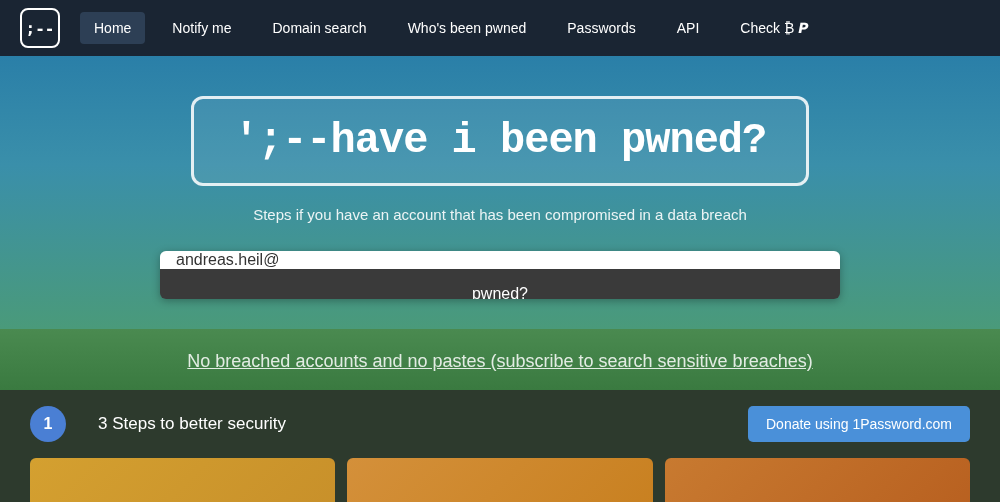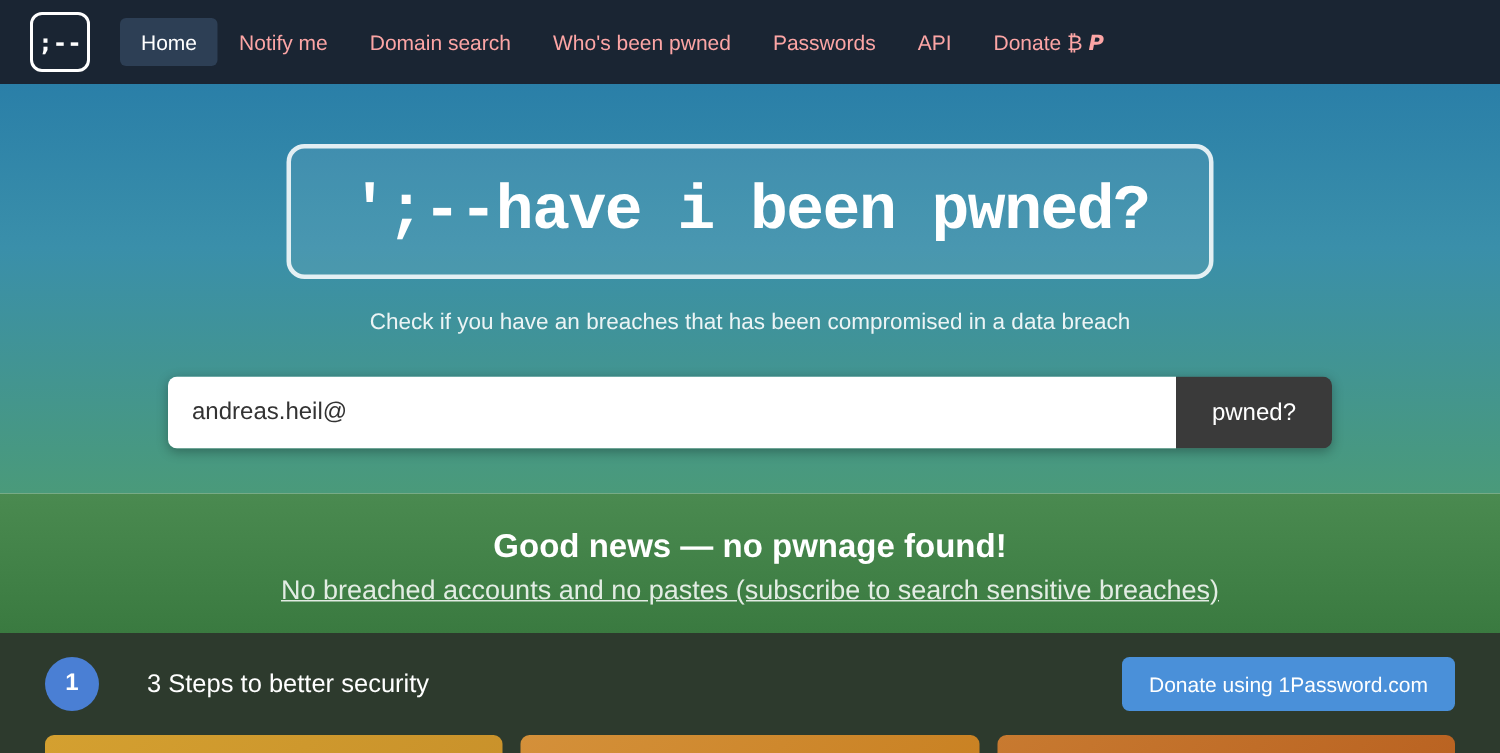--- a/index.html
+++ b/index.html
@@ -27,25 +27,25 @@
     }
     .logo-box span {
       color: white;
       font-size: 16px;
       font-weight: bold;
       font-family: monospace;
     }
     .nav-items {
       display: flex;
       align-items: center;
-      gap: 0;
+      gap: 13px;
       list-style: none;
     }
     .nav-items li a {
-      color: #fca5a5;
+      color: #ffffff;
       text-decoration: none;
       padding: 8px 14px;
       font-size: 14px;
       display: block;
       border-radius: 4px;
     }
     .nav-items li a.active {
       background-color: #2d3f55;
       color: white;
     }
@@ -80,25 +80,26 @@
     }
     .hero-subtitle {
       color: rgba(255,255,255,0.9);
       font-size: 15px;
       margin-bottom: 28px;
     }
 
     
     .search-bar {
       display: flex;
-      width: 776px;
+      width: 680px;
       height: 48px;
       border-radius: 6px;
       overflow: hidden;
       box-shadow: 0 2px 8px rgba(0,0,0,0.3);
+      flex-direction: column;
     }
     .search-input {
       flex: 1;
       padding: 0 16px;
       font-size: 16px;
       border: none;
       outline: none;
       background: white;
       color: #333;
     }
@@ -212,38 +213,37 @@
     <li>
       <a href="#">Who's been pwned</a>
     </li>
     <li>
       <a href="#">Passwords</a>
     </li>
     <li>
       <a href="#">API</a>
     </li>
     <li>
-      <a href="#" class="donate-link">Donate ₿ 𝙋</a>
+      <a href="#" class="donate-link">Check ₿ 𝙋</a>
     </li>
   </ul>
 </nav>
 
 <section class="hero">
   <div class="hero-title-box">
     <h1>';--have i been pwned?</h1>
   </div>
-  <p class="hero-subtitle">Check if you have an breaches that has been compromised in a data breach</p>
+  <p class="hero-subtitle">Steps if you have an account that has been compromised in a data breach</p>
   <div class="search-bar">
     <input class="search-input" type="text" value="andreas.heil@" style="">
     <button class="search-button">pwned?</button>
   </div>
 </section>
 
 <section class="result-section">
-  <div class="result-good">Good news — no pwnage found!</div>
   <div class="result-sub">No breached accounts and no pastes (subscribe to search sensitive breaches)</div>
 </section>
 
 <section class="promo-section">
   <div class="promo-left">
     <div class="promo-icon">
       <span>1</span>
     </div>
     <span class="promo-text">3 Steps to better security</span>
   </div>

